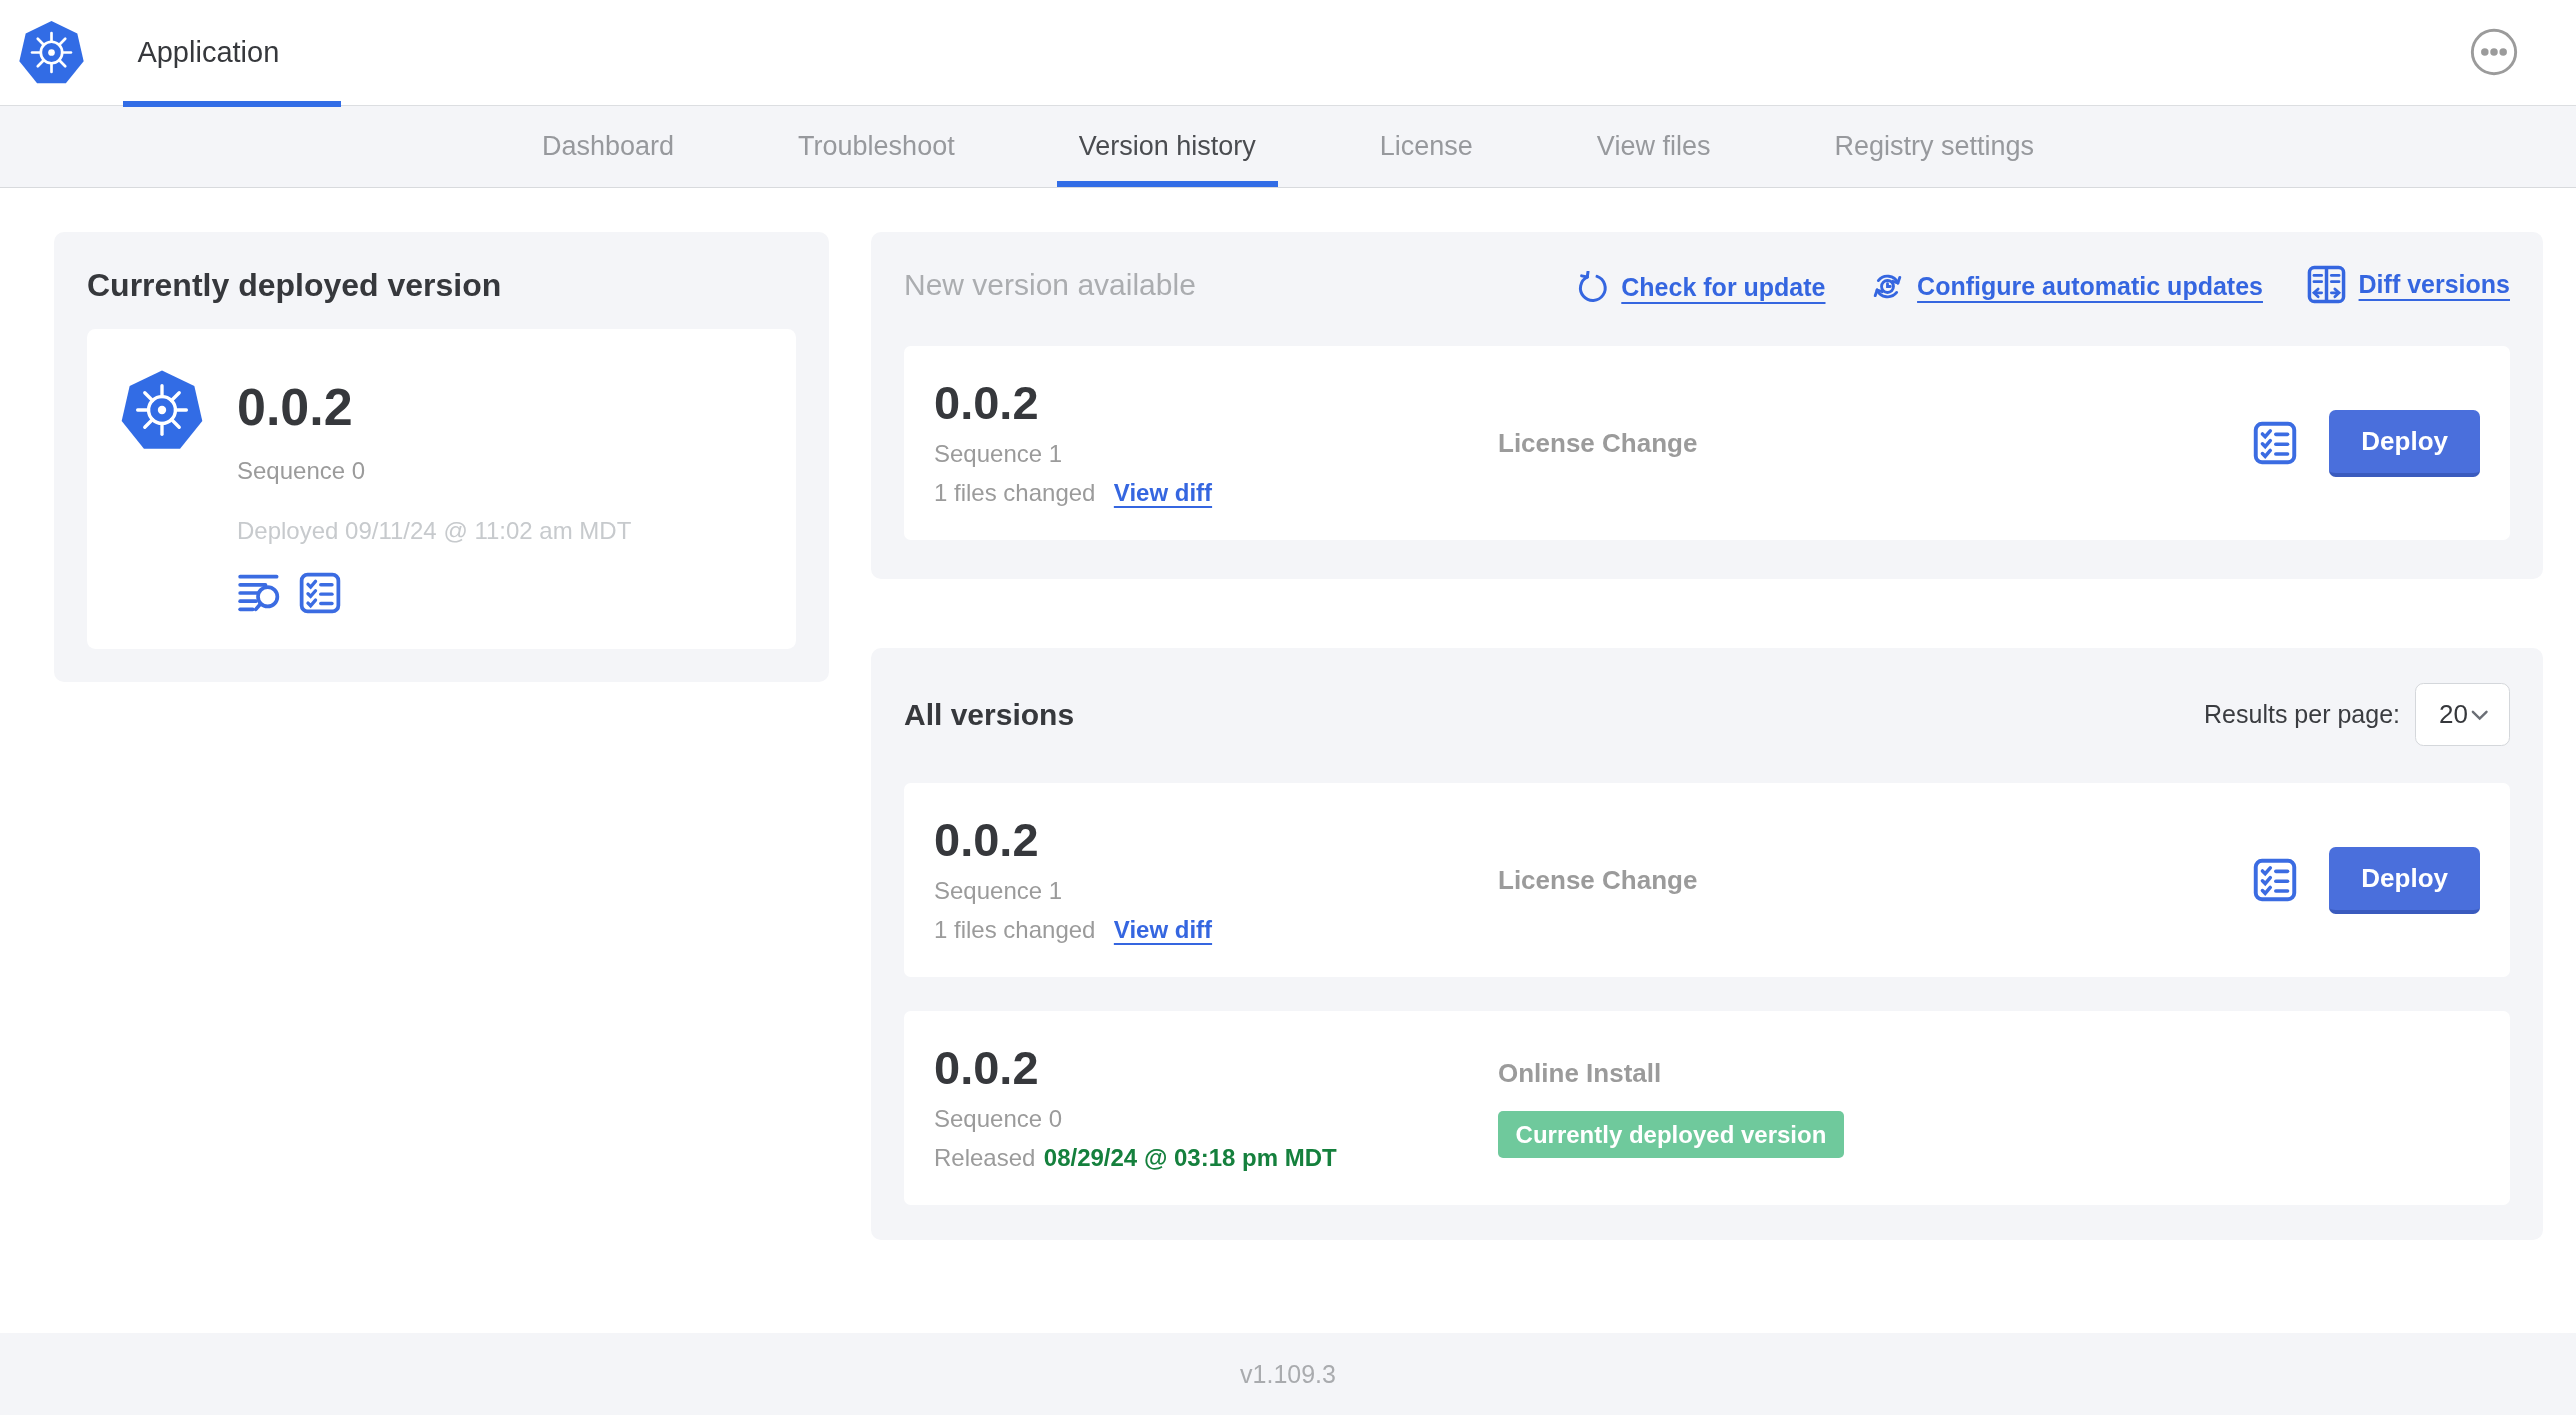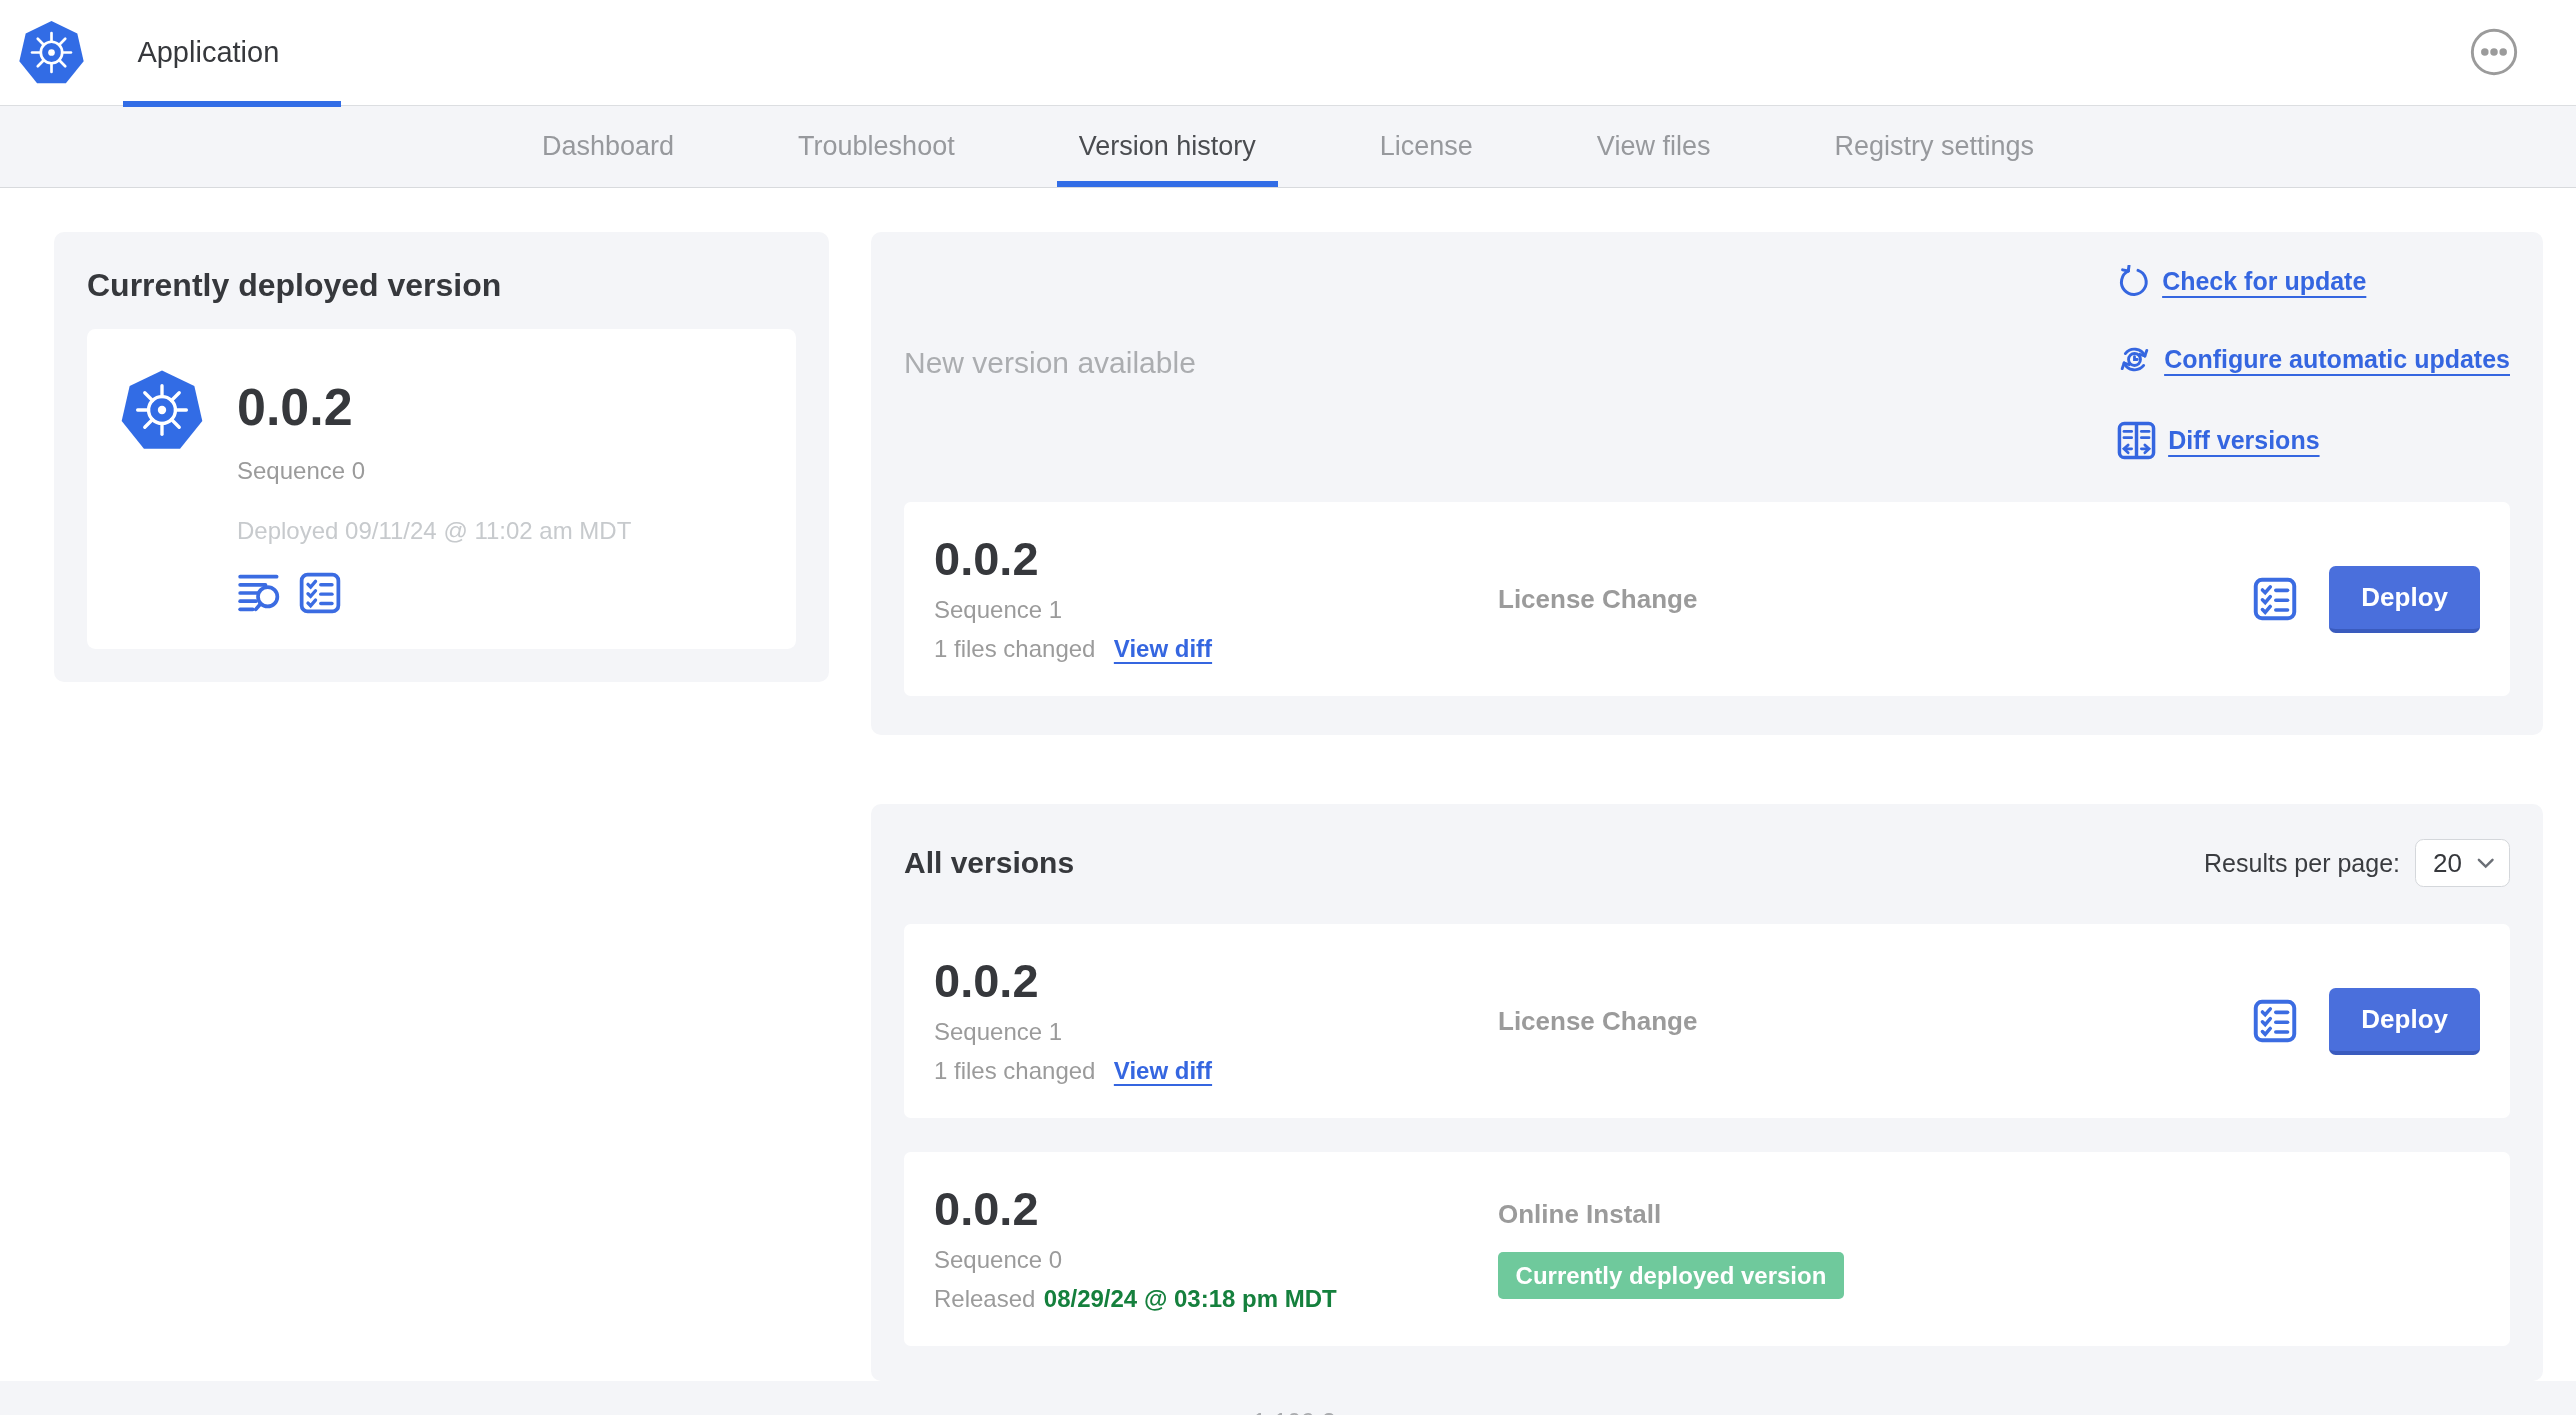--- a/index.html
+++ b/index.html
@@ -54,21 +54,21 @@
   .ci-deployed { margin-top:32px; font-size:24px; color:#C7CACD; }
   .ci-icons { margin-top:27px; display:flex; align-items:center; gap:17px; color:#3B6CE2; }
   .icon-btn { background:none; border:none; color:#3B6CE2; cursor:pointer; padding:0; }
 
   
   .right-col { flex:1; min-width:0; display:flex; flex-direction:column; gap:69px; }
 
   .new-version { padding:33px 33px 39px; }
   .nv-head { display:flex; justify-content:space-between; align-items:center; }
   .nv-head h2 { font-size:30px; font-weight:400; color:#ABADB0; }
-  .nv-links { display:flex; align-items:flex-start; gap:44px;flex-direction:column; }
+  .nv-links { display:flex; align-items:flex-end; gap:44px; }
   .link {
     display:flex; align-items:center; gap:12.6px;
     color:#3566E0; font-size:25px; font-weight:600; cursor:pointer; text-decoration:none;
   }
   .link .ltext { text-decoration:underline; text-decoration-thickness:2.1px; text-underline-offset:5.9px; }
 
   
   .vcard {
     background:#fff; border-radius:6.7px; padding:33px 30px;
     display:flex; align-items:center; min-height:194px;
@@ -97,22 +97,22 @@
     color:#3566E0; font-size:26px; font-weight:700; font-family:inherit; cursor:pointer;
   }
   .nv-card { margin-top:42px; }
 
   
   .all-versions { padding:35px 33px 35px; }
   .av-head { display:flex; justify-content:space-between; align-items:center; }
   .av-head h2 { font-size:30px; font-weight:700; color:#36383C; }
   .rpp { display:flex; align-items:center; gap:15px; font-size:25px; color:#3A3C40; }
   .select {
-    width:95px; height:48px; background:#fff; border:1.7px solid #D4D7DB; border-radius:8.4px;
-    display:flex; align-items:center; justify-content:space-between;
+    width:95px; height:63px; background:#fff; border:1.7px solid #D4D7DB; border-radius:8.4px;
+    display:flex; align-items:center; justify-content:center;
     padding:0 11.7px 0 17px; font-size:26px; color:#36383C; cursor:pointer;
   }
   .av-rows { margin-top:37px; display:flex; flex-direction:column; gap:34px; }
 
   
   .ftr {
     height:82px; flex:none; background:#F4F5F8;
     display:flex; align-items:center; justify-content:center;
     font-size:25px; color:#A9ABAE;
   }

